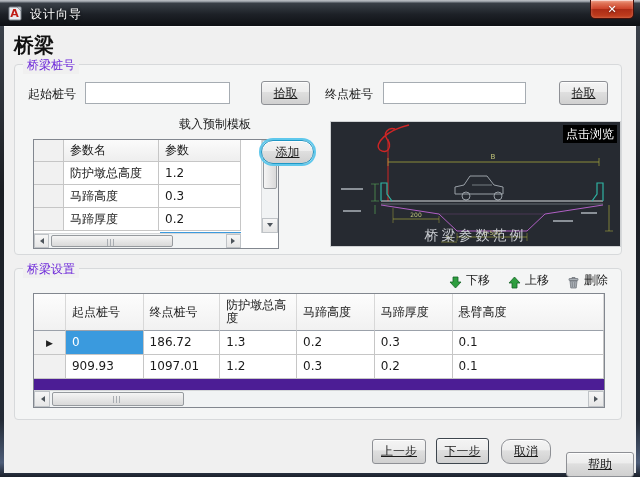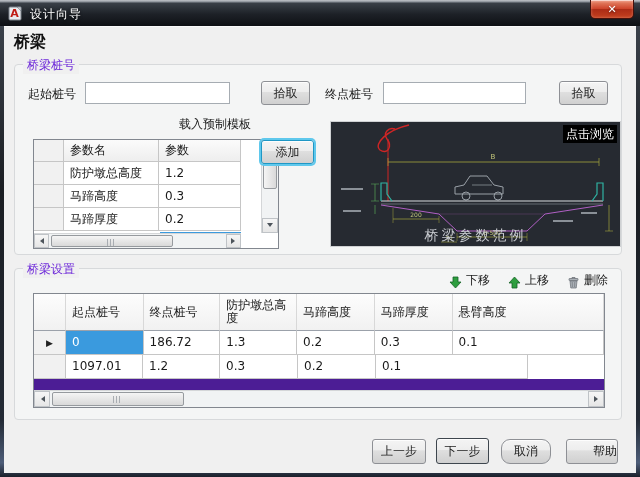--- a/index.html
+++ b/index.html
@@ -19,36 +19,36 @@
     border:1px solid #46100a; border-top:none; border-radius:0 0 5px 5px;
     background:linear-gradient(180deg,#f2a490 0%,#df7357 18%,#cc4128 50%,#ac2c16 52%,#c4401f 100%);
     box-shadow:inset 0 1px 0 rgba(255,255,255,.55), inset 0 0 3px rgba(255,220,200,.4);
     display:flex; align-items:center; justify-content:center;
     color:#fff; font-size:11px; font-weight:bold; text-shadow:0 1px 2px #5d1208; cursor:pointer; }
 
   
   .client { position:absolute; left:4px; top:26px; width:632px; height:447px;
     background:#f0f0f0; box-shadow:inset 0 1px 0 rgba(255,255,255,.65); }
 
-  .page-title { position:absolute; left:10px; top:6px; font-size:16px; font-weight:bold; color:#111; }
+  .page-title { position:absolute; left:10px; top:6px; font-size:20px; font-weight:bold; color:#111; }
 
   .groupbox { position:absolute; border:1px solid #d7d9db; border-radius:4px; background:#f4f5f5; }
   .groupbox .legend { position:absolute; top:-8px; left:8px; background:#f0f0f0; padding:0 4px;
     font-size:12px; color:#6d28d9; }
   #group-station { left:10px; top:38px; width:608px; height:191px; }
   #group-settings { left:10px; top:242px; width:608px; height:152px; }
 
   .field-label { position:absolute; font-size:12px; color:#1a1a1a; }
   .textbox { position:absolute; height:22px; border:1px solid #a6acb2; background:#fff;
     font-family:inherit; font-size:12px; padding:0 4px; }
 
   .btn { position:absolute; font-family:inherit; font-size:12px; color:#1a1a1a; text-align:center;
     border:1px solid #8e9095; border-radius:3px; cursor:pointer;
     background:linear-gradient(180deg,#f4f4f4 0%,#ededed 45%,#dfdfdf 46%,#d0d0d0 100%);
-    box-shadow:inset 0 1px 0 rgba(255,255,255,.8); }
+    box-shadow:inset 0 1px 0 rgba(255,255,255,.8);text-decoration:underline; }
   .btn.default { border-color:#3e464e; }
   .btn.focus-cyan { border:1px solid #1f97c5; box-shadow:0 0 0 2px #5fc8ec, inset 0 1px 0 rgba(255,255,255,.8); }
 
   .center-label { position:absolute; text-align:center; font-size:12px; }
 
   
   .minigrid { position:absolute; left:29px; top:113px; width:246px; height:110px;
     border:1px solid #82878f; background:#fff; }
   .mg-row { display:flex; }
   .mg-cell, .mg-head { border-right:1px solid #c6c6c6; border-bottom:1px solid #c6c6c6;
@@ -179,21 +179,21 @@
         <div class="sb-btn" style="width:15px; height:14px;">
             <span class="tri tri-left"></span>
           </div>
         <div class="sb-thumb-h" style="width:122px; height:12px; margin-left:2px;"></div>
         <div class="sb-btn" style="width:15px; height:14px; position:absolute; right:0;">
             <span class="tri tri-right"></span>
           </div>
       </div>
     </div>
 
-    <button class="btn focus-cyan" style="left:257px; top:114px; width:53px; height:24px;">添加</button>
+    <button class="btn focus-cyan" style="left:257px; top:114px; width:53px; height:24px;border-radius:12px;">添加</button>
 
     <div class="preview">
       <svg width="291" height="126" viewBox="0 0 291 126">
         <rect x="0" y="0" width="291" height="126" fill="#262a31"></rect>
 
         <path d="M78,3 C56,8 42,22 49,28 C56,33 62,25 56,17 C52,11 57,5 64,7" stroke="#cf2525" fill="none" stroke-width="1.4"></path>
         <path d="M57,17 L57,79" stroke="#cf2525" fill="none" stroke-width="1"></path>
 
         <line x1="57" y1="40" x2="268" y2="40" stroke="#a5a53c" stroke-width="0.8"></line>
         <line x1="57" y1="44" x2="57" y2="36" stroke="#a5a53c" stroke-width="0.7"></line>
@@ -284,36 +284,37 @@
         <div class="bg-rowhdr">▶</div>
         <div class="bg-cell sel w1">0</div>
         <div class="bg-cell w2">186.72</div>
         <div class="bg-cell w3">1.3</div>
         <div class="bg-cell w4">0.2</div>
         <div class="bg-cell w5">0.3</div>
         <div class="bg-cell w6">0.1</div>
       </div>
       <div class="bg-row">
         <div class="bg-rowhdr"></div>
+        <div class="bg-cell w1">909.93</div>
         <div class="bg-cell w2">1097.01</div>
         <div class="bg-cell w3">1.2</div>
         <div class="bg-cell w4">0.3</div>
         <div class="bg-cell w5">0.2</div>
         <div class="bg-cell w6">0.1</div>
       </div>
       <div class="hscroll" style="width:570px; height:17px;">
         <div class="sb-btn" style="width:16px; height:16px;">
             <span class="tri tri-left"></span>
           </div>
         <div class="sb-thumb-h" style="width:132px; height:14px; margin-left:2px;"></div>
         <div class="sb-btn" style="width:16px; height:16px; position:absolute; right:0;">
             <span class="tri tri-right"></span>
           </div>
       </div>
     </div>
 
     <button class="btn footer-btn default" style="left:432px; top:412px; width:53px; height:26px;">下一步</button>
     <button class="btn footer-btn" style="left:368px; top:413px; width:54px;">上一步</button>
     <button class="btn footer-btn" style="left:497px; top:413px; width:50px;border-radius:9px;">取消</button>
-    <button class="btn footer-btn" style="left:562px; top:413px; width:52px;text-align:right;">帮助</button>
+    <button class="btn footer-btn" style="left:562px; top:426px; width:68px;">帮助</button>
 
   </div>
 </div>
 
 </body></html>

